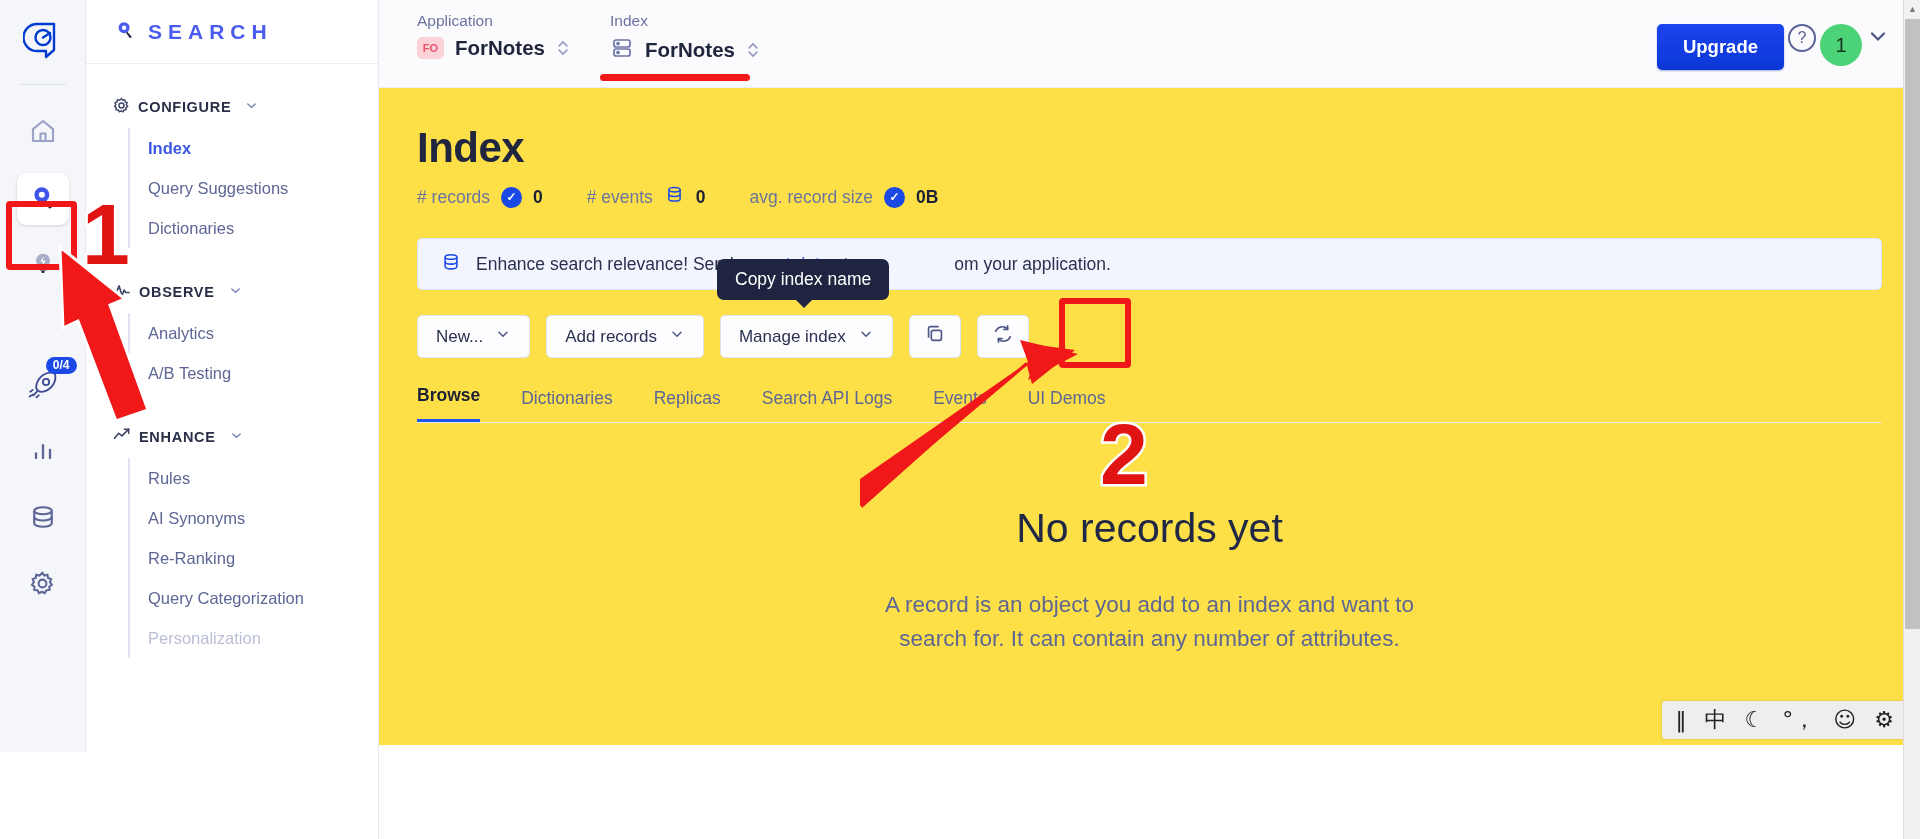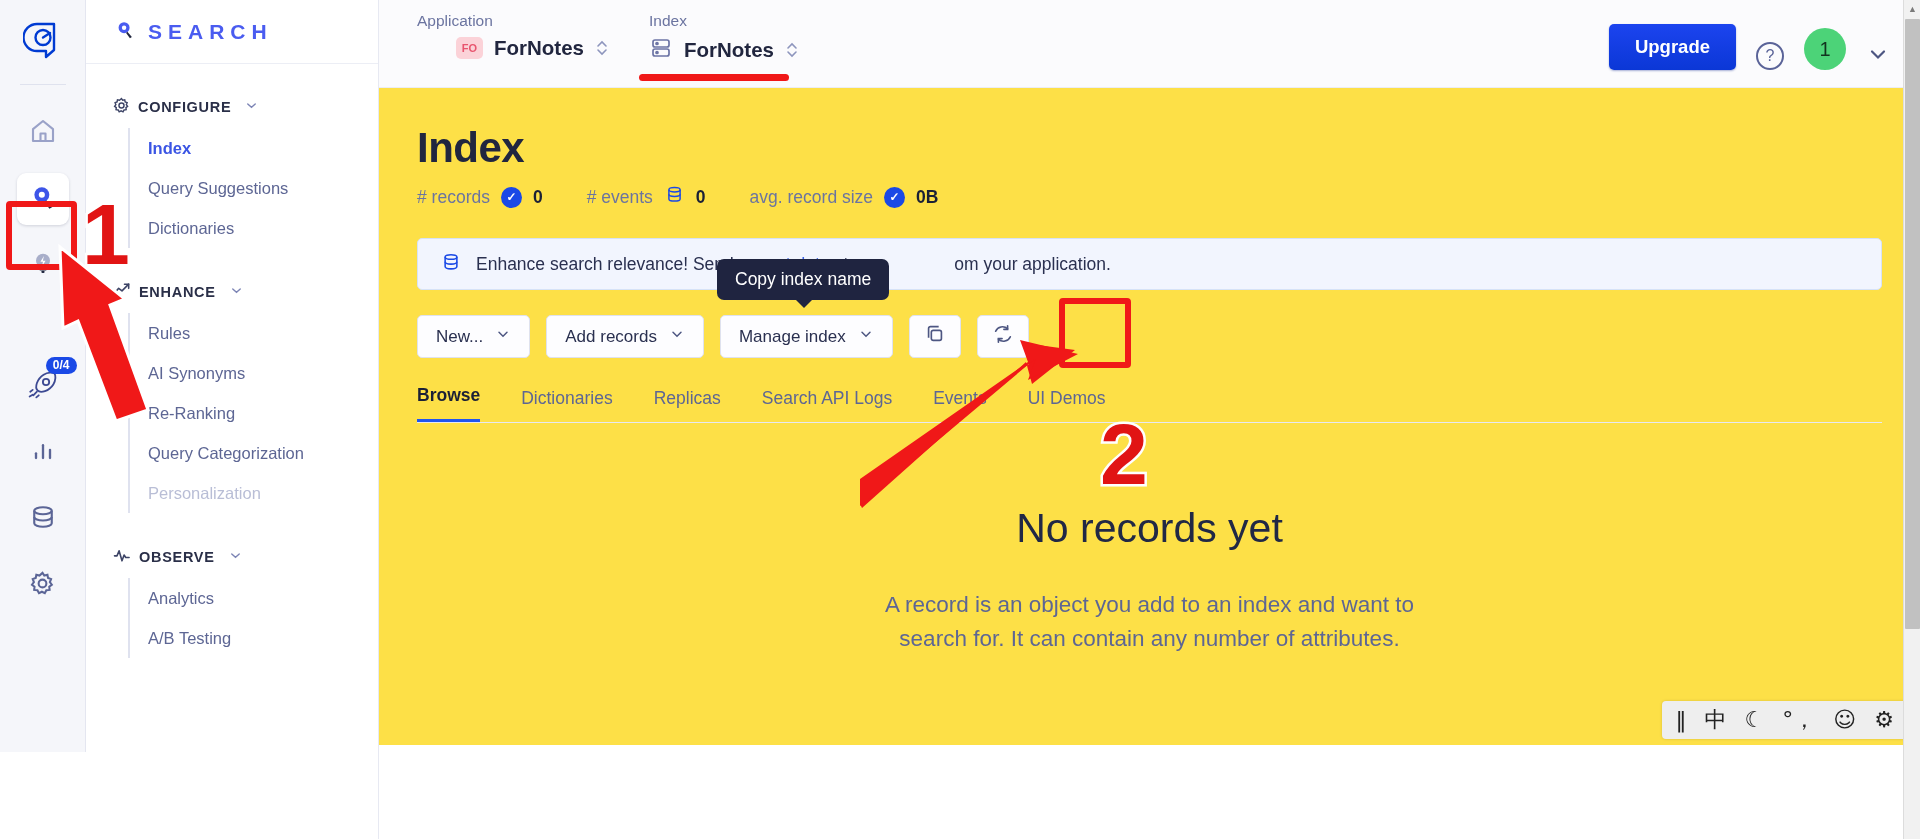--- a/index.html
+++ b/index.html
@@ -68,28 +68,28 @@
   .topbar {
     height: 88px; background: #fbfbfd; border-bottom: 1px solid #ebedf4;
     display: flex; align-items: flex-start; padding: 12px 30px 0 38px; position: relative;
   }
   .ctx { margin-right: 40px; }
   .ctx-label { font-size: 15.5px; color: #6b74a0; margin-bottom: 6px; }
   .ctx-row { display: flex; align-items: center; gap: 11px; position: relative; }
   .ctx-name { font-size: 20.5px; font-weight: 700; color: #21263f; }
   .app-chip {
     width: 27px; height: 22px; border-radius: 5px; background: #fbd2d8; color:#e8556f;
-    font-size: 11px; font-weight: 700; display:flex;align-items:center;justify-content:center;margin-left:39px;
+    font-size: 11px; font-weight: 700; display:flex;align-items:center;justify-content:center;
   }
   .updown { display:flex; flex-direction:column; gap:3px; color:#8d95bd; }
   .redunderline {
     position: absolute; left: -10px; bottom: -17px; width: 150px; height: 7px;
     background: #f01818; border-radius: 4px;
   }
-  .topbar-right { margin-left: auto; display: flex; align-items: flex-end; gap: 20px; padding-top: 12px; }
+  .topbar-right { margin-left: auto; display: flex; align-items: flex-start; gap: 4px; padding-top: 12px; }
   .upgrade-btn {
     background: linear-gradient(180deg,#1c44ef 0%, #0b37d6 100%);
     color: #fff; font-size: 18.5px; font-weight: 700;
     padding: 12px 26px; border-radius: 5px; border: none; cursor: pointer;
     box-shadow: 0 1px 2px rgba(10,35,140,.35);
   }
   .help-circle {
     width: 28px; height: 28px; border-radius: 50%; border: 2px solid #5a6398;
     color: #5a6398; font-size: 16px; display: flex; align-items:center; justify-content:center;
   }
@@ -309,57 +309,57 @@
         <a class="sb-link active">Index</a>
         <a class="sb-link">Query Suggestions</a>
         <a class="sb-link">Dictionaries</a>
       </div>
     </div>
 
     <div class="sb-group">
       <div class="sb-group-head">
         <span>
           <svg width="20" height="20" viewBox="0 0 24 24" fill="none" stroke="#3d4466" stroke-width="1.9" stroke-linecap="round" stroke-linejoin="round">
+            <path d="M3 13 h3 l2.5-6 3.5 12 2.5-7 2 3 h4"></path>
+          </svg>
+        </span>
+        <span>OBSERVE</span>
+        <span class="caret">
+          <svg width="15" height="15" viewBox="0 0 24 24" fill="none" stroke="#7d85b5" stroke-width="2.2" stroke-linecap="round">
+              <path d="M6 9.5 L12 15 L18 9.5"></path>
+            </svg>
+        </span>
+      </div>
+      <div class="sb-sub">
+        <a class="sb-link">Analytics</a>
+        <a class="sb-link">A/B Testing</a>
+      </div>
+    </div>
+
+    <div class="sb-group">
+      <div class="sb-group-head">
+        <span>
+          <svg width="20" height="20" viewBox="0 0 24 24" fill="none" stroke="#3d4466" stroke-width="1.9" stroke-linecap="round" stroke-linejoin="round">
             <path d="M3 16 L8 10 L12 13 L20 5"></path>
               <path d="M15 5 h5 v5"></path>
           </svg>
         </span>
         <span>ENHANCE</span>
         <span class="caret">
           <svg width="15" height="15" viewBox="0 0 24 24" fill="none" stroke="#7d85b5" stroke-width="2.2" stroke-linecap="round">
               <path d="M6 9.5 L12 15 L18 9.5"></path>
             </svg>
         </span>
       </div>
       <div class="sb-sub">
         <a class="sb-link">Rules</a>
         <a class="sb-link">AI Synonyms</a>
         <a class="sb-link">Re-Ranking</a>
         <a class="sb-link">Query Categorization</a>
         <a class="sb-link dim">Personalization</a>
-      </div>
-    </div>
-
-    <div class="sb-group">
-      <div class="sb-group-head">
-        <span>
-          <svg width="20" height="20" viewBox="0 0 24 24" fill="none" stroke="#3d4466" stroke-width="1.9" stroke-linecap="round" stroke-linejoin="round">
-            <path d="M3 13 h3 l2.5-6 3.5 12 2.5-7 2 3 h4"></path>
-          </svg>
-        </span>
-        <span>OBSERVE</span>
-        <span class="caret">
-          <svg width="15" height="15" viewBox="0 0 24 24" fill="none" stroke="#7d85b5" stroke-width="2.2" stroke-linecap="round">
-              <path d="M6 9.5 L12 15 L18 9.5"></path>
-            </svg>
-        </span>
-      </div>
-      <div class="sb-sub">
-        <a class="sb-link">Analytics</a>
-        <a class="sb-link">A/B Testing</a>
       </div>
     </div>
   </div>
 
   <div class="main">
 
     <div class="topbar">
       <div class="ctx">
         <div class="ctx-label">Application</div>
         <div class="ctx-row">

